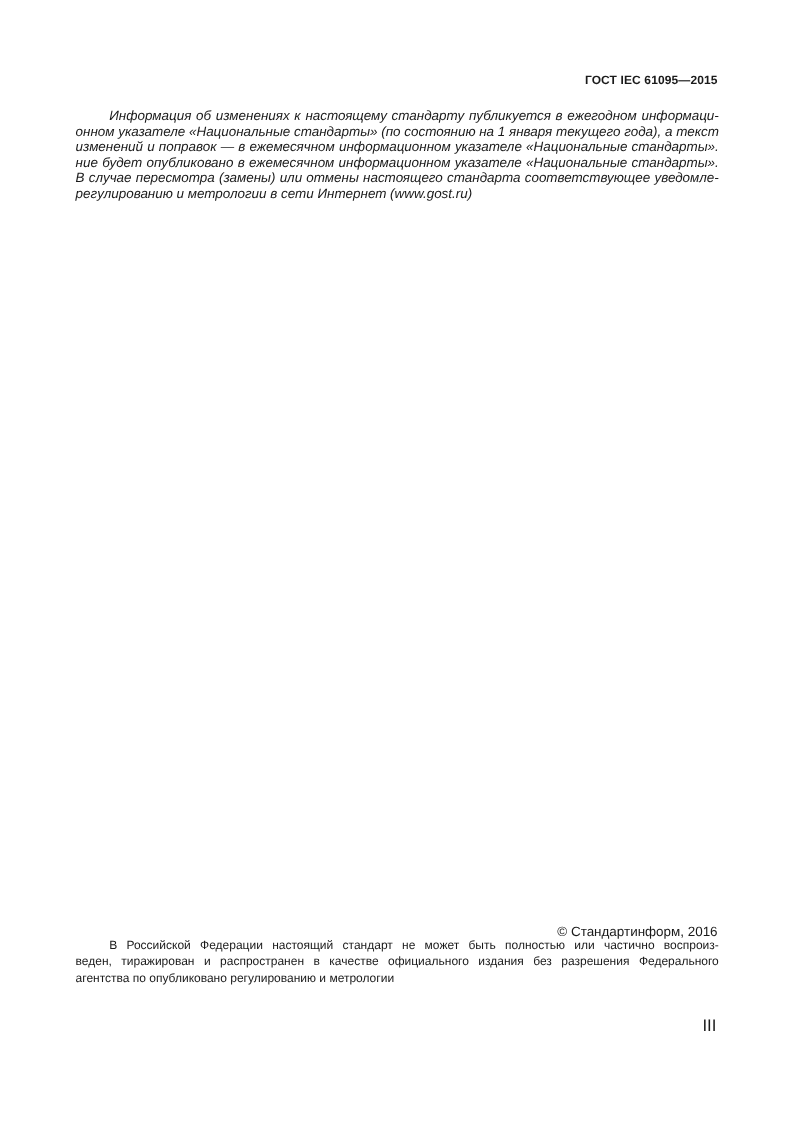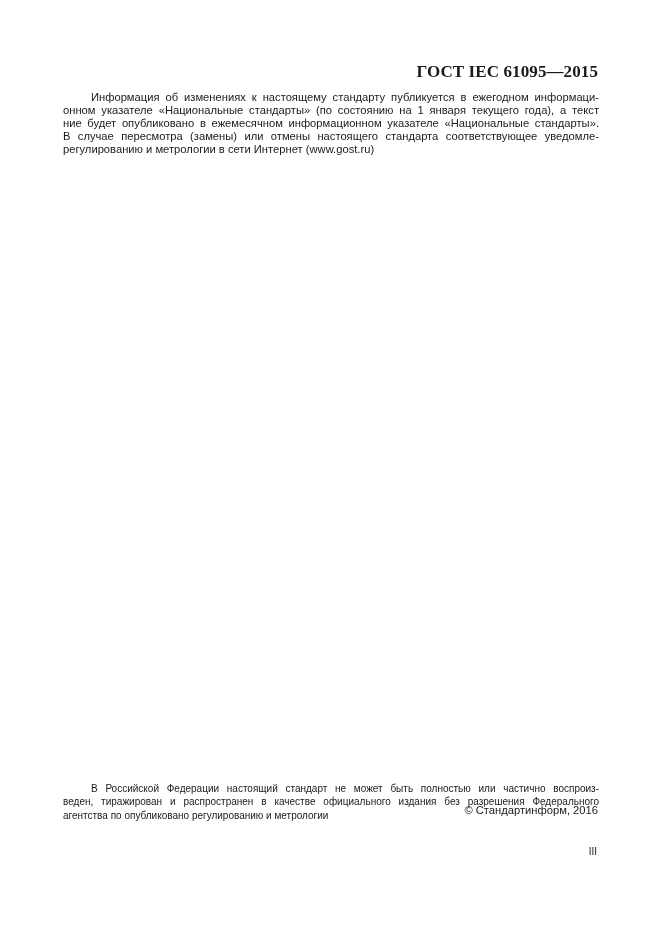--- a/index.html
+++ b/index.html
@@ -1,35 +1,36 @@
 <!DOCTYPE html>
 <html><head>
   <meta charset="utf-8">
   <style>
     html, body { margin: 0; padding: 0; background: #ffffff; }
     body { width: 661px; height: 935px; position: relative; overflow: hidden; font-family: "Liberation Sans", sans-serif; color: #1a1a1a; }
-    .header-code { position: absolute; top: 62px; right: 63px; font-weight: bold; font-size: 17px; letter-spacing: 0.1px; font-family: Liberation Serif, serif; }
-    .info-block { position: absolute; top: 91px; left: 63px; width: 536px; font-size: 11.2px; line-height: 13.1px; }
+    .header-code { position: absolute; top: 62px; right: 63px; font-weight: bold; font-size: 10px; letter-spacing: 0.1px; }
+    .info-block { position: absolute; top: 91px; left: 63px; width: 536px; font-style: italic; font-size: 11.2px; line-height: 13.1px; }
     .line { display: block; white-space: nowrap; text-align: justify; text-align-last: justify; }
     .line.indent { padding-left: 28px; }
     .line.last { text-align-last: left; }
-    .copyright { position: absolute; top: 771px; right: 63px; font-size: 11.2px; margin-top: 33px; }
+    .copyright { position: absolute; top: 771px; right: 63px; font-size: 11.2px; }
     .notice-block { position: absolute; top: 782px; left: 63px; width: 536px; font-size: 10px; line-height: 13.4px; }
-    .page-number { position: absolute; top: 846px; right: 64px; font-size: 10px; }
+    .page-number { position: absolute; top: 846px; right: 64px; font-size: 14px; }
   </style>
 </head>
 <body>
 
 <div>
 
   <div class="header-code">ГОСТ IEC 61095—2015</div>
 
   <div class="info-block">
     <span class="line indent">Информация об изменениях к настоящему стандарту публикуется в ежегодном информаци-</span>
     <span class="line">онном указателе «Национальные стандарты» (по состоянию на 1 января текущего года), а текст</span>
+    <span class="line">изменений и поправок — в ежемесячном информационном указателе «Национальные стандарты».</span>
     <span class="line">ние будет опубликовано в ежемесячном информационном указателе «Национальные стандарты».</span>
     <span class="line">В случае пересмотра (замены) или отмены настоящего стандарта соответствующее уведомле-</span>
     <span class="line last">регулированию и метрологии в сети Интернет (www.gost.ru)</span>
   </div>
 
   <div class="copyright">© Стандартинформ, 2016</div>
 
   <div class="notice-block">
     <span class="line indent">В Российской Федерации настоящий стандарт не может быть полностью или частично воспроиз-</span>
     <span class="line">веден, тиражирован и распространен в качестве официального издания без разрешения Федерального</span>

